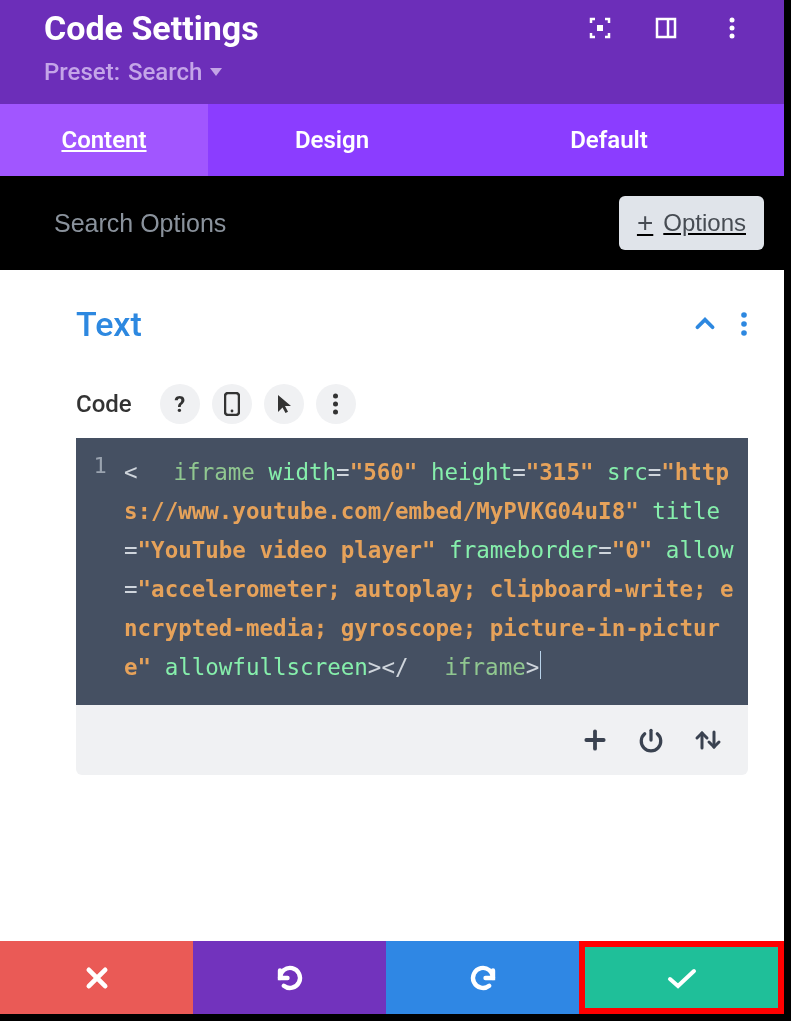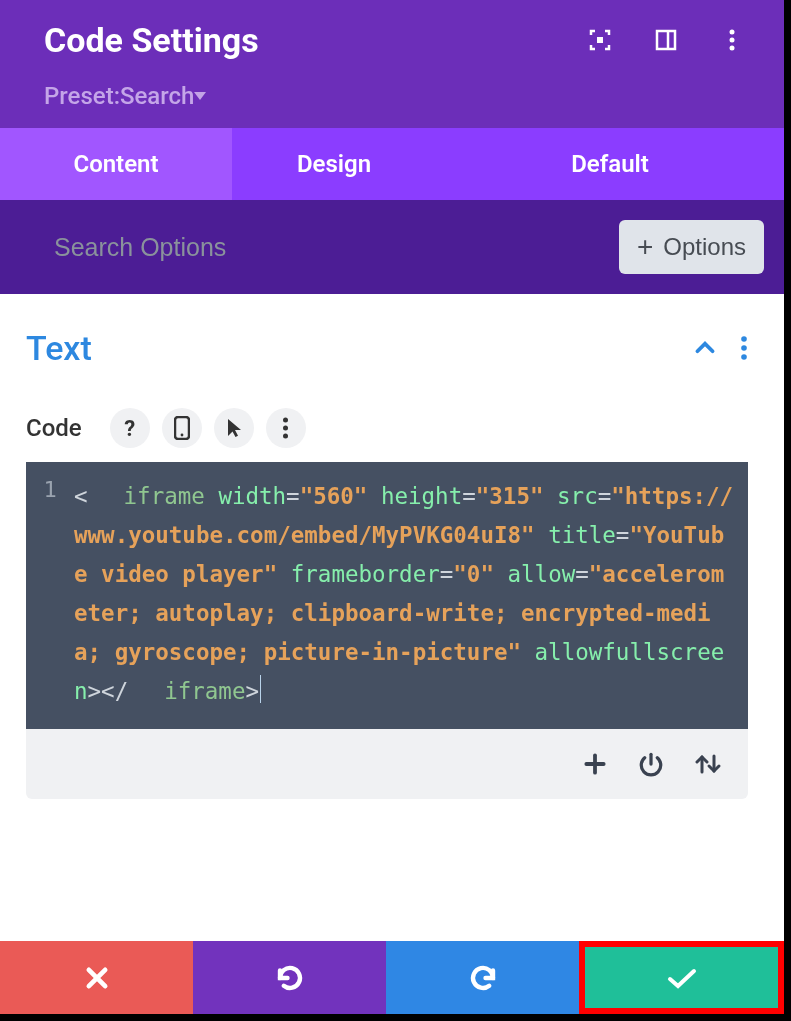--- a/index.html
+++ b/index.html
@@ -8,21 +8,21 @@
       background: #fff;
       width: 791px;
       height: 1021px;
       display: flex;
       flex-direction: column;
       border-right: 7px solid #000;
     }
     
     .header {
       background: #6c2eb9;
-      padding: 20px 28px 18px 44px;
+      padding: 8px 28px 18px 44px;
       color: #fff;
     }
     .header-top {
       display: flex;
       justify-content: space-between;
       align-items: center;
     }
     .header-title {
       font-size: 34px;
       font-weight: 700;
@@ -36,26 +36,27 @@
     .header-icon {
       width: 24px;
       height: 24px;
       color: #fff;
       display: flex;
       align-items: center;
       justify-content: center;
       cursor: pointer;
     }
     .preset {
-      margin-top: 22px;
+      margin-top: 10px;
       font-size: 24px;
       color: #c4a5e8;
       font-weight: 500;
       display: inline-flex;
       align-items: center;
+      gap: 8px;
       cursor: pointer;
       justify-content: center;
     }
     .preset-caret {
       border-top: 8px solid #c3a4e6;
       border-left: 6px solid transparent;
       border-right: 6px solid transparent;
       display: inline-block;
     }
     
@@ -64,31 +65,32 @@
       background: #8b3dff;
     }
     .tab {
       padding: 22px 0;
       color: #fff;
       font-size: 24px;
       font-weight: 600;
       text-align: center;
       cursor: pointer;
     }
-    .tab:first-child { width: 232px; }
-    .tab:nth-child(2) { width: 204px; }
+    .tab:first-child { width: 208px; text-decoration: underline; }
+    .tab:nth-child(2) { width: 204px; margin-left: 22px; }
     .tab:nth-child(3) { flex: 1; }
     .tab.active { background: #a156ff; }
     
     .searchbar {
       display: flex;
       align-items: center;
       justify-content: space-between;
       padding: 20px 20px 20px 54px;
-      background: #4c1d95;
+      background: #000000;
+      text-decoration: underline;
     }
     .search-input {
       border: none;
       background: transparent;
       font-size: 25px;
       color: #7d8792;
       outline: none;
       flex: 1;
     }
     .search-input::placeholder { color: #8a929c; }
@@ -101,21 +103,21 @@
       font-weight: 500;
       padding: 11px 18px;
       cursor: pointer;
       display: flex;
       align-items: center;
       gap: 10px;
     }
     .plus-sym { font-size: 28px; font-weight: 400; }
     
     .section {
-      padding: 34px 36px 0 26px;
+      padding: 34px 36px 0 76px;
     }
     .section-head {
       display: flex;
       align-items: center;
       justify-content: space-between;
       margin-bottom: 40px;
     }
     .section-title {
       font-size: 34px;
       color: #2d88e0;

